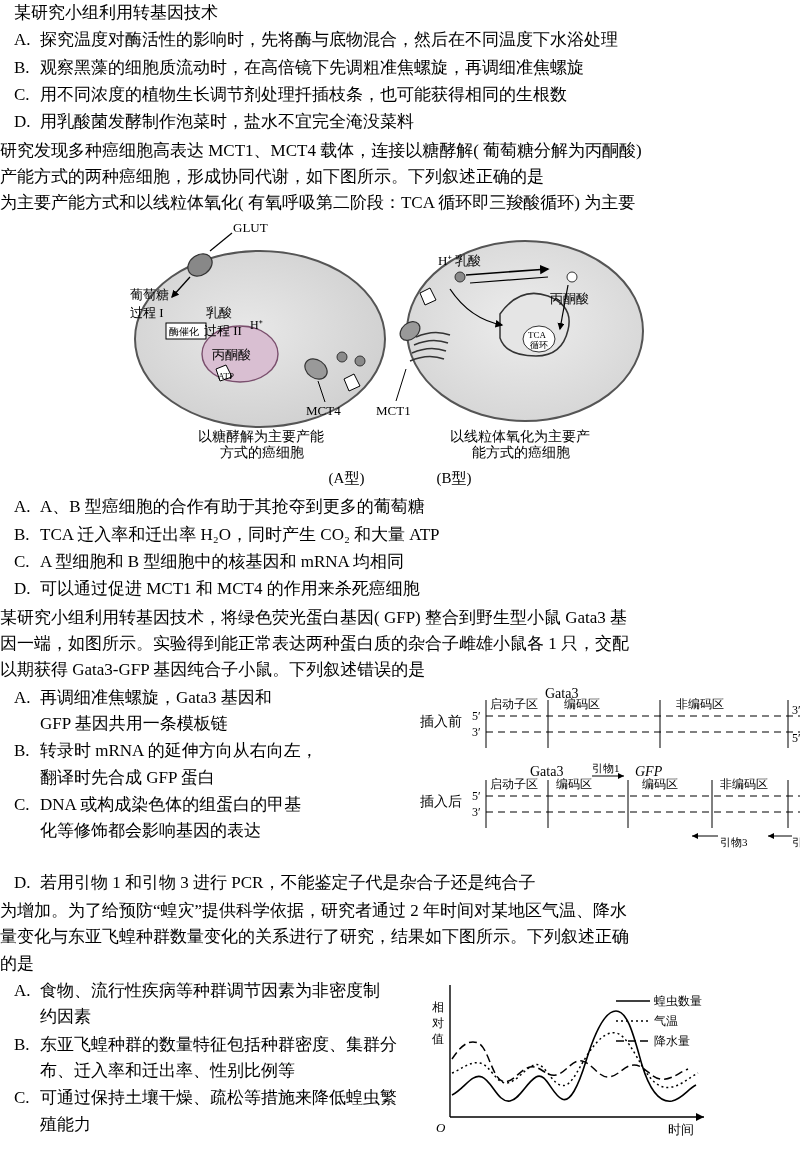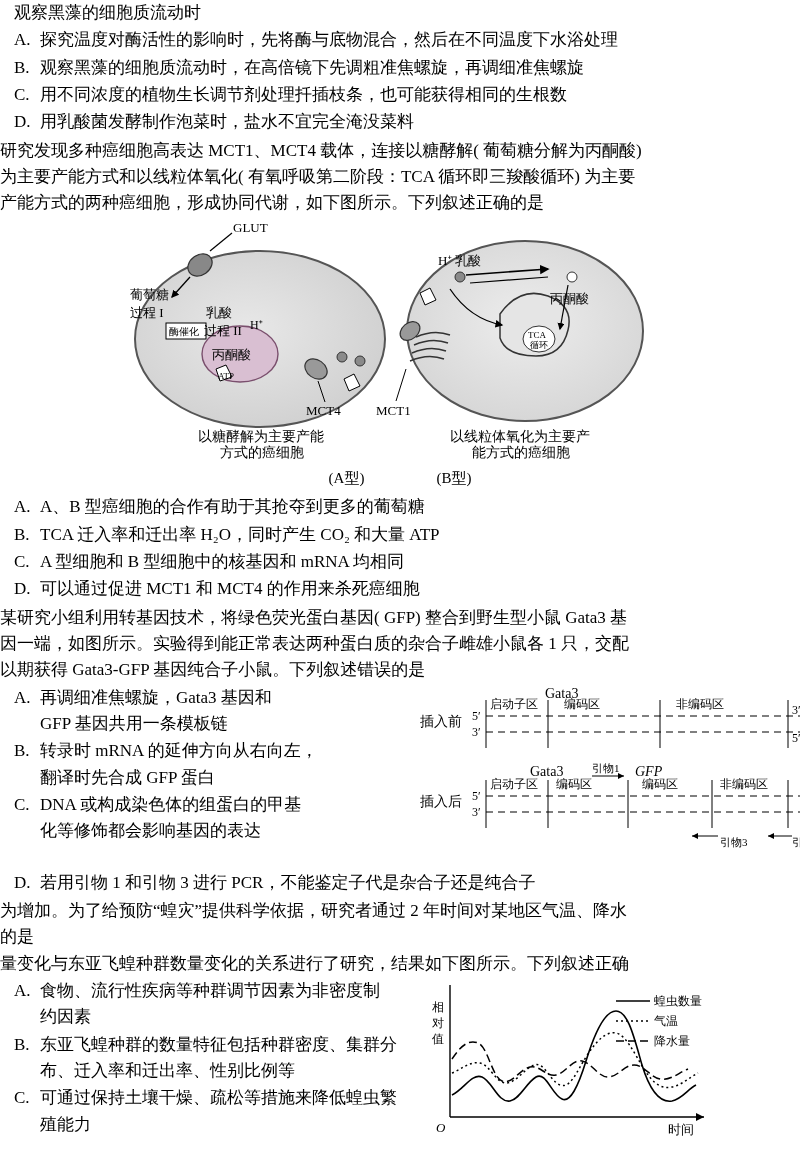--- a/index.html
+++ b/index.html
@@ -26,21 +26,21 @@
   .two-col .right{flex:1;}
   svg{display:block;}
   .nowrapline{white-space:nowrap;overflow:hidden;}
 </style>
 </head>
 <body>
 
 <div class="page">
 
   <div class="q-intro">
-    <div class="line">观察黑藻的细胞质流动时</div>
+    <div class="line">某研究小组利用转基因技术</div>
   </div>
   <div class="opts">
     <div class="opt">
       <span class="lbl">A.</span>
       <span class="txt">探究温度对酶活性的影响时，先将酶与底物混合，然后在不同温度下水浴处理</span>
     </div>
     <div class="opt">
       <span class="lbl">B.</span>
       <span class="txt">观察黑藻的细胞质流动时，在高倍镜下先调粗准焦螺旋，再调细准焦螺旋</span>
     </div>
@@ -49,22 +49,22 @@
       <span class="txt">用不同浓度的植物生长调节剂处理扦插枝条，也可能获得相同的生根数</span>
     </div>
     <div class="opt">
       <span class="lbl">D.</span>
       <span class="txt">用乳酸菌发酵制作泡菜时，盐水不宜完全淹没菜料</span>
     </div>
   </div>
 
   <div class="blk">
     <div class="nowrapline">研究发现多种癌细胞高表达 MCT1、MCT4 载体，连接以糖酵解( 葡萄糖分解为丙酮酸)</div>
+    <div class="nowrapline">产能方式的两种癌细胞，形成协同代谢，如下图所示。下列叙述正确的是</div>
     <div class="nowrapline">为主要产能方式和以线粒体氧化( 有氧呼吸第二阶段：TCA 循环即三羧酸循环) 为主要</div>
-    <div class="nowrapline">产能方式的两种癌细胞，形成协同代谢，如下图所示。下列叙述正确的是</div>
   </div>
 
   <div class="fig">
     <svg width="560" height="250" viewBox="0 0 560 250">
       <defs>
         <radialGradient id="gA" cx="45%" cy="45%" r="62%">
           <stop offset="0%" stop-color="#e8e8e8"></stop>
           <stop offset="100%" stop-color="#cfcfcf"></stop>
         </radialGradient>
         <radialGradient id="gB" cx="50%" cy="45%" r="62%">
@@ -251,22 +251,22 @@
 
   <div class="opts">
     <div class="opt">
       <span class="lbl">D.</span>
       <span class="txt">若用引物 1 和引物 3 进行 PCR，不能鉴定子代是杂合子还是纯合子</span>
     </div>
   </div>
 
   <div class="blk">
     <div class="nowrapline">为增加。为了给预防“蝗灾”提供科学依据，研究者通过 2 年时间对某地区气温、降水</div>
+    <div class="nowrapline">量变化与东亚飞蝗种群数量变化的关系进行了研究，结果如下图所示。下列叙述正确</div>
     <div class="nowrapline">的是</div>
-    <div class="nowrapline">量变化与东亚飞蝗种群数量变化的关系进行了研究，结果如下图所示。下列叙述正确</div>
   </div>
 
   <div class="two-col">
     <div class="left opts">
       <div class="opt">
         <span class="lbl">A.</span>
         <span class="txt">
           <span>食物、流行性疾病等种群调节因素为非密度制</span><br>
           <span>约因素</span>
         </span>

